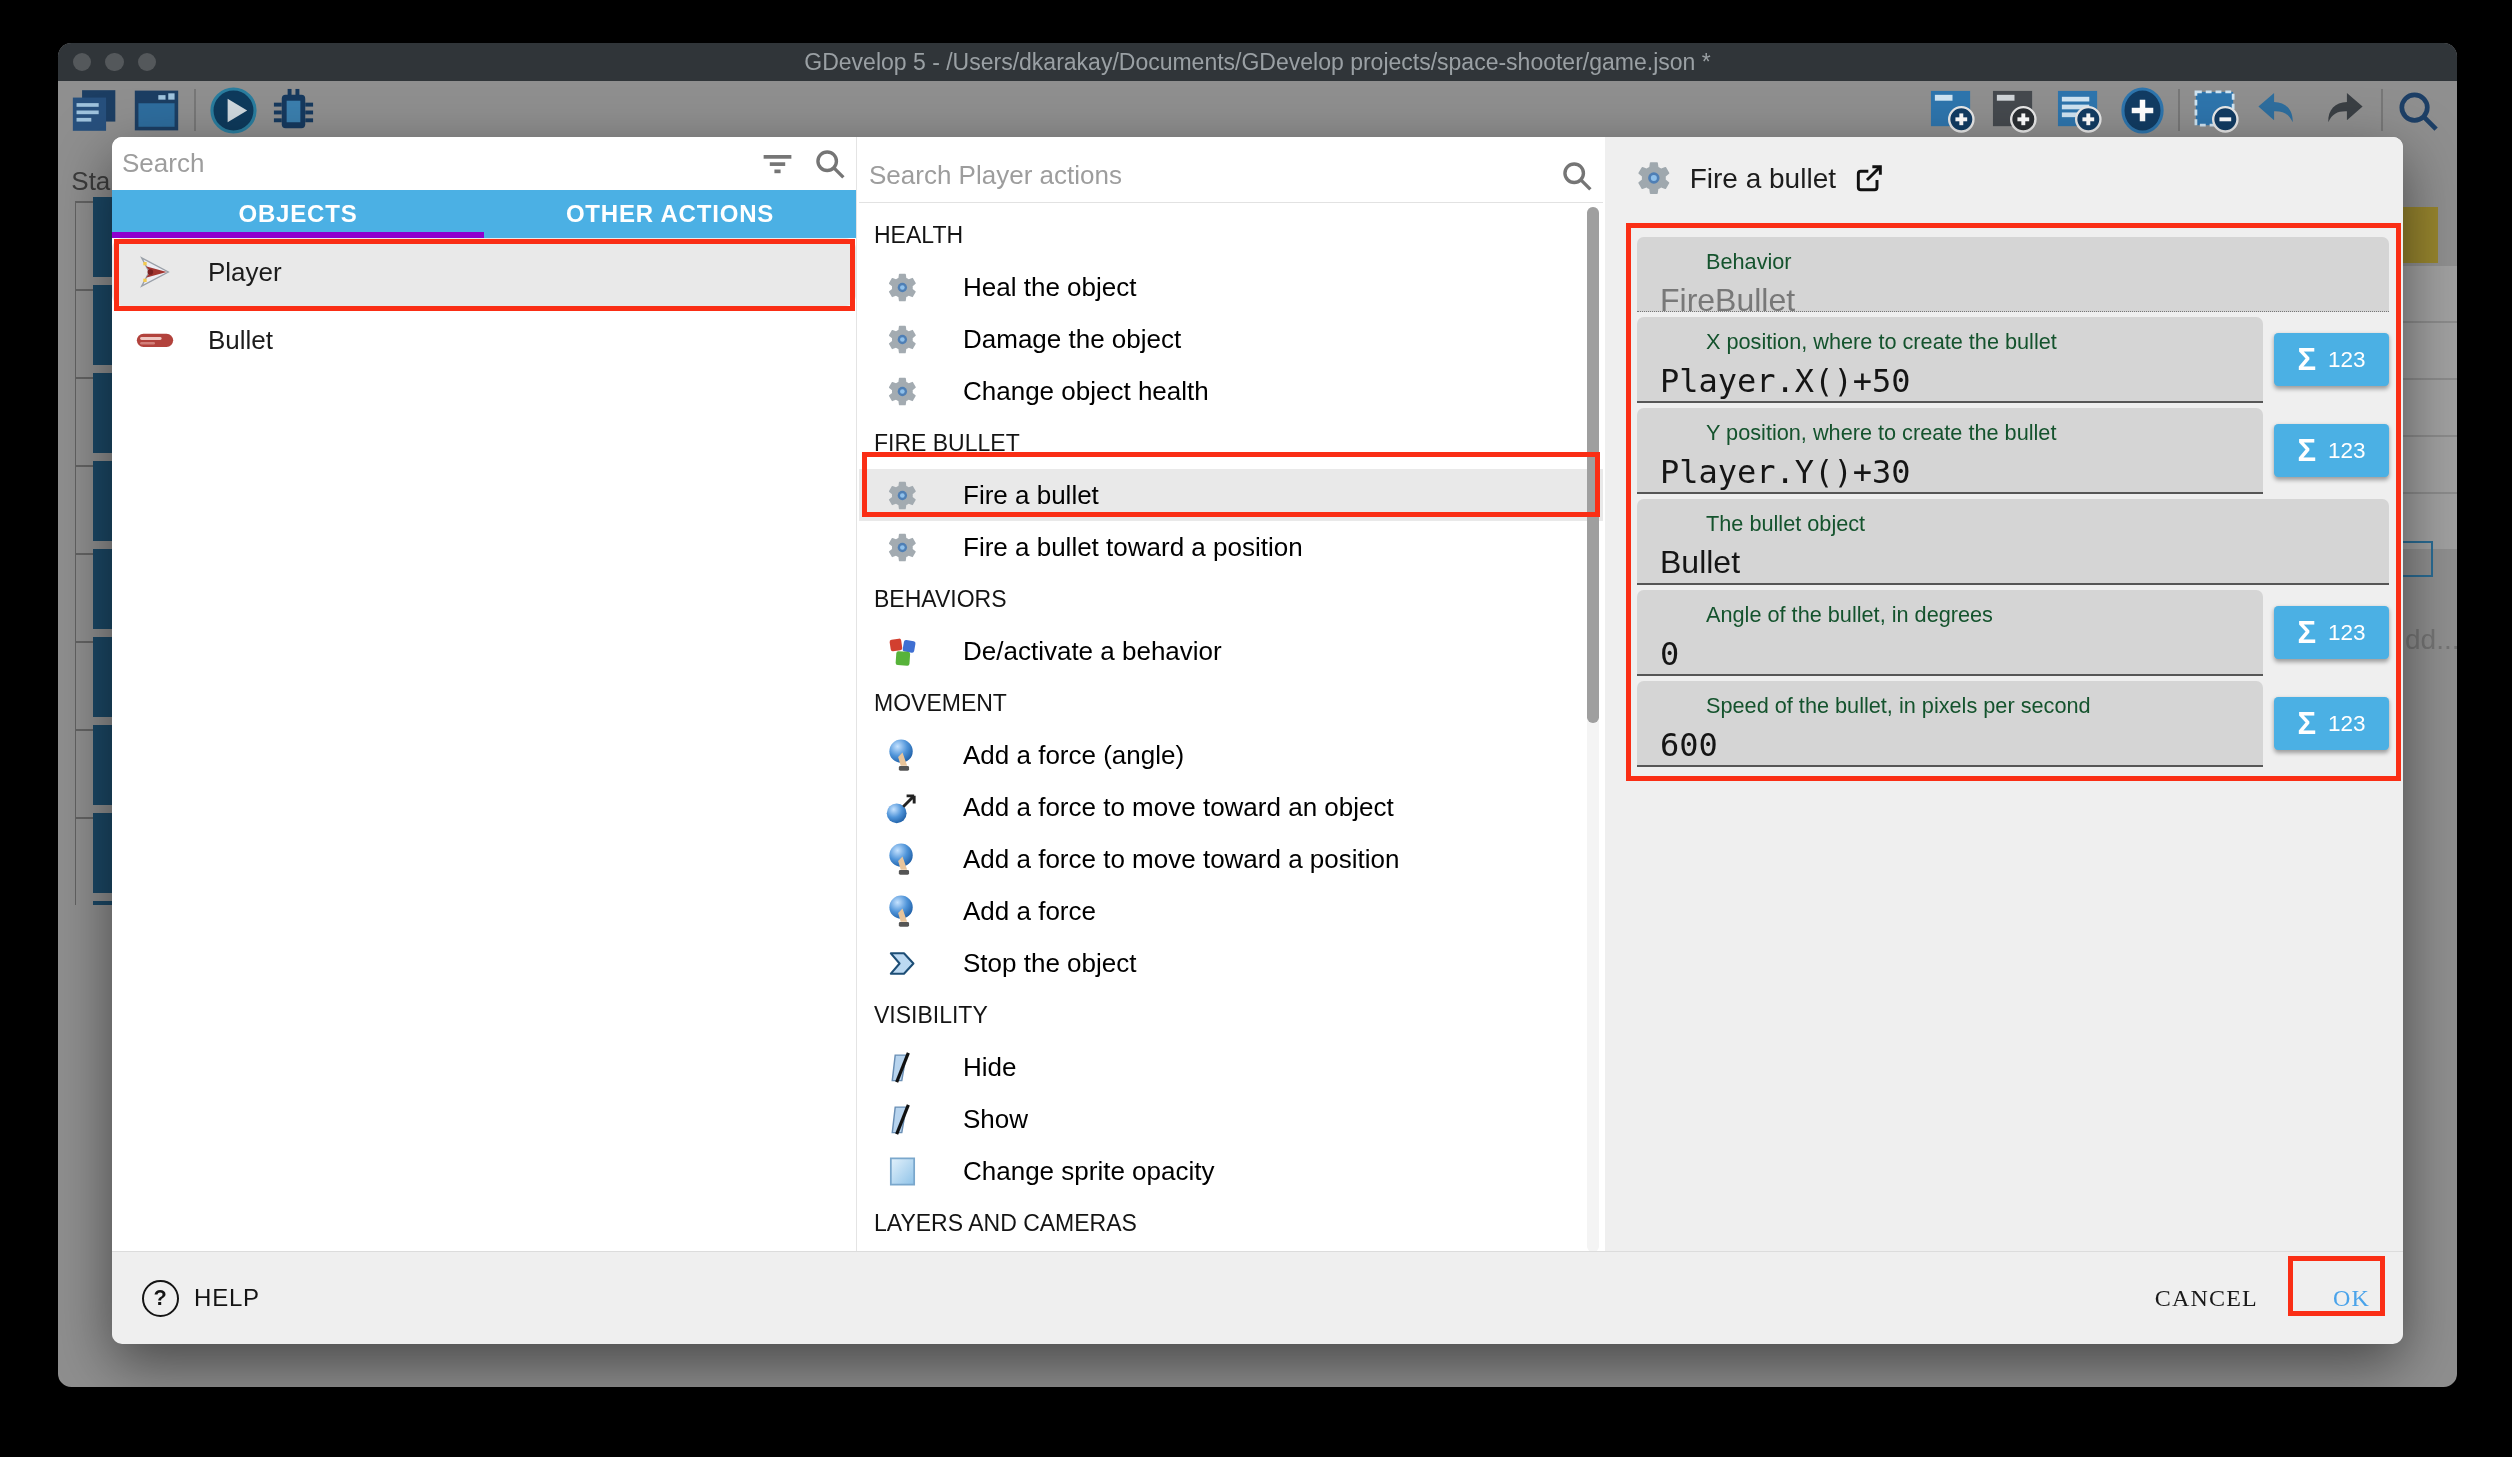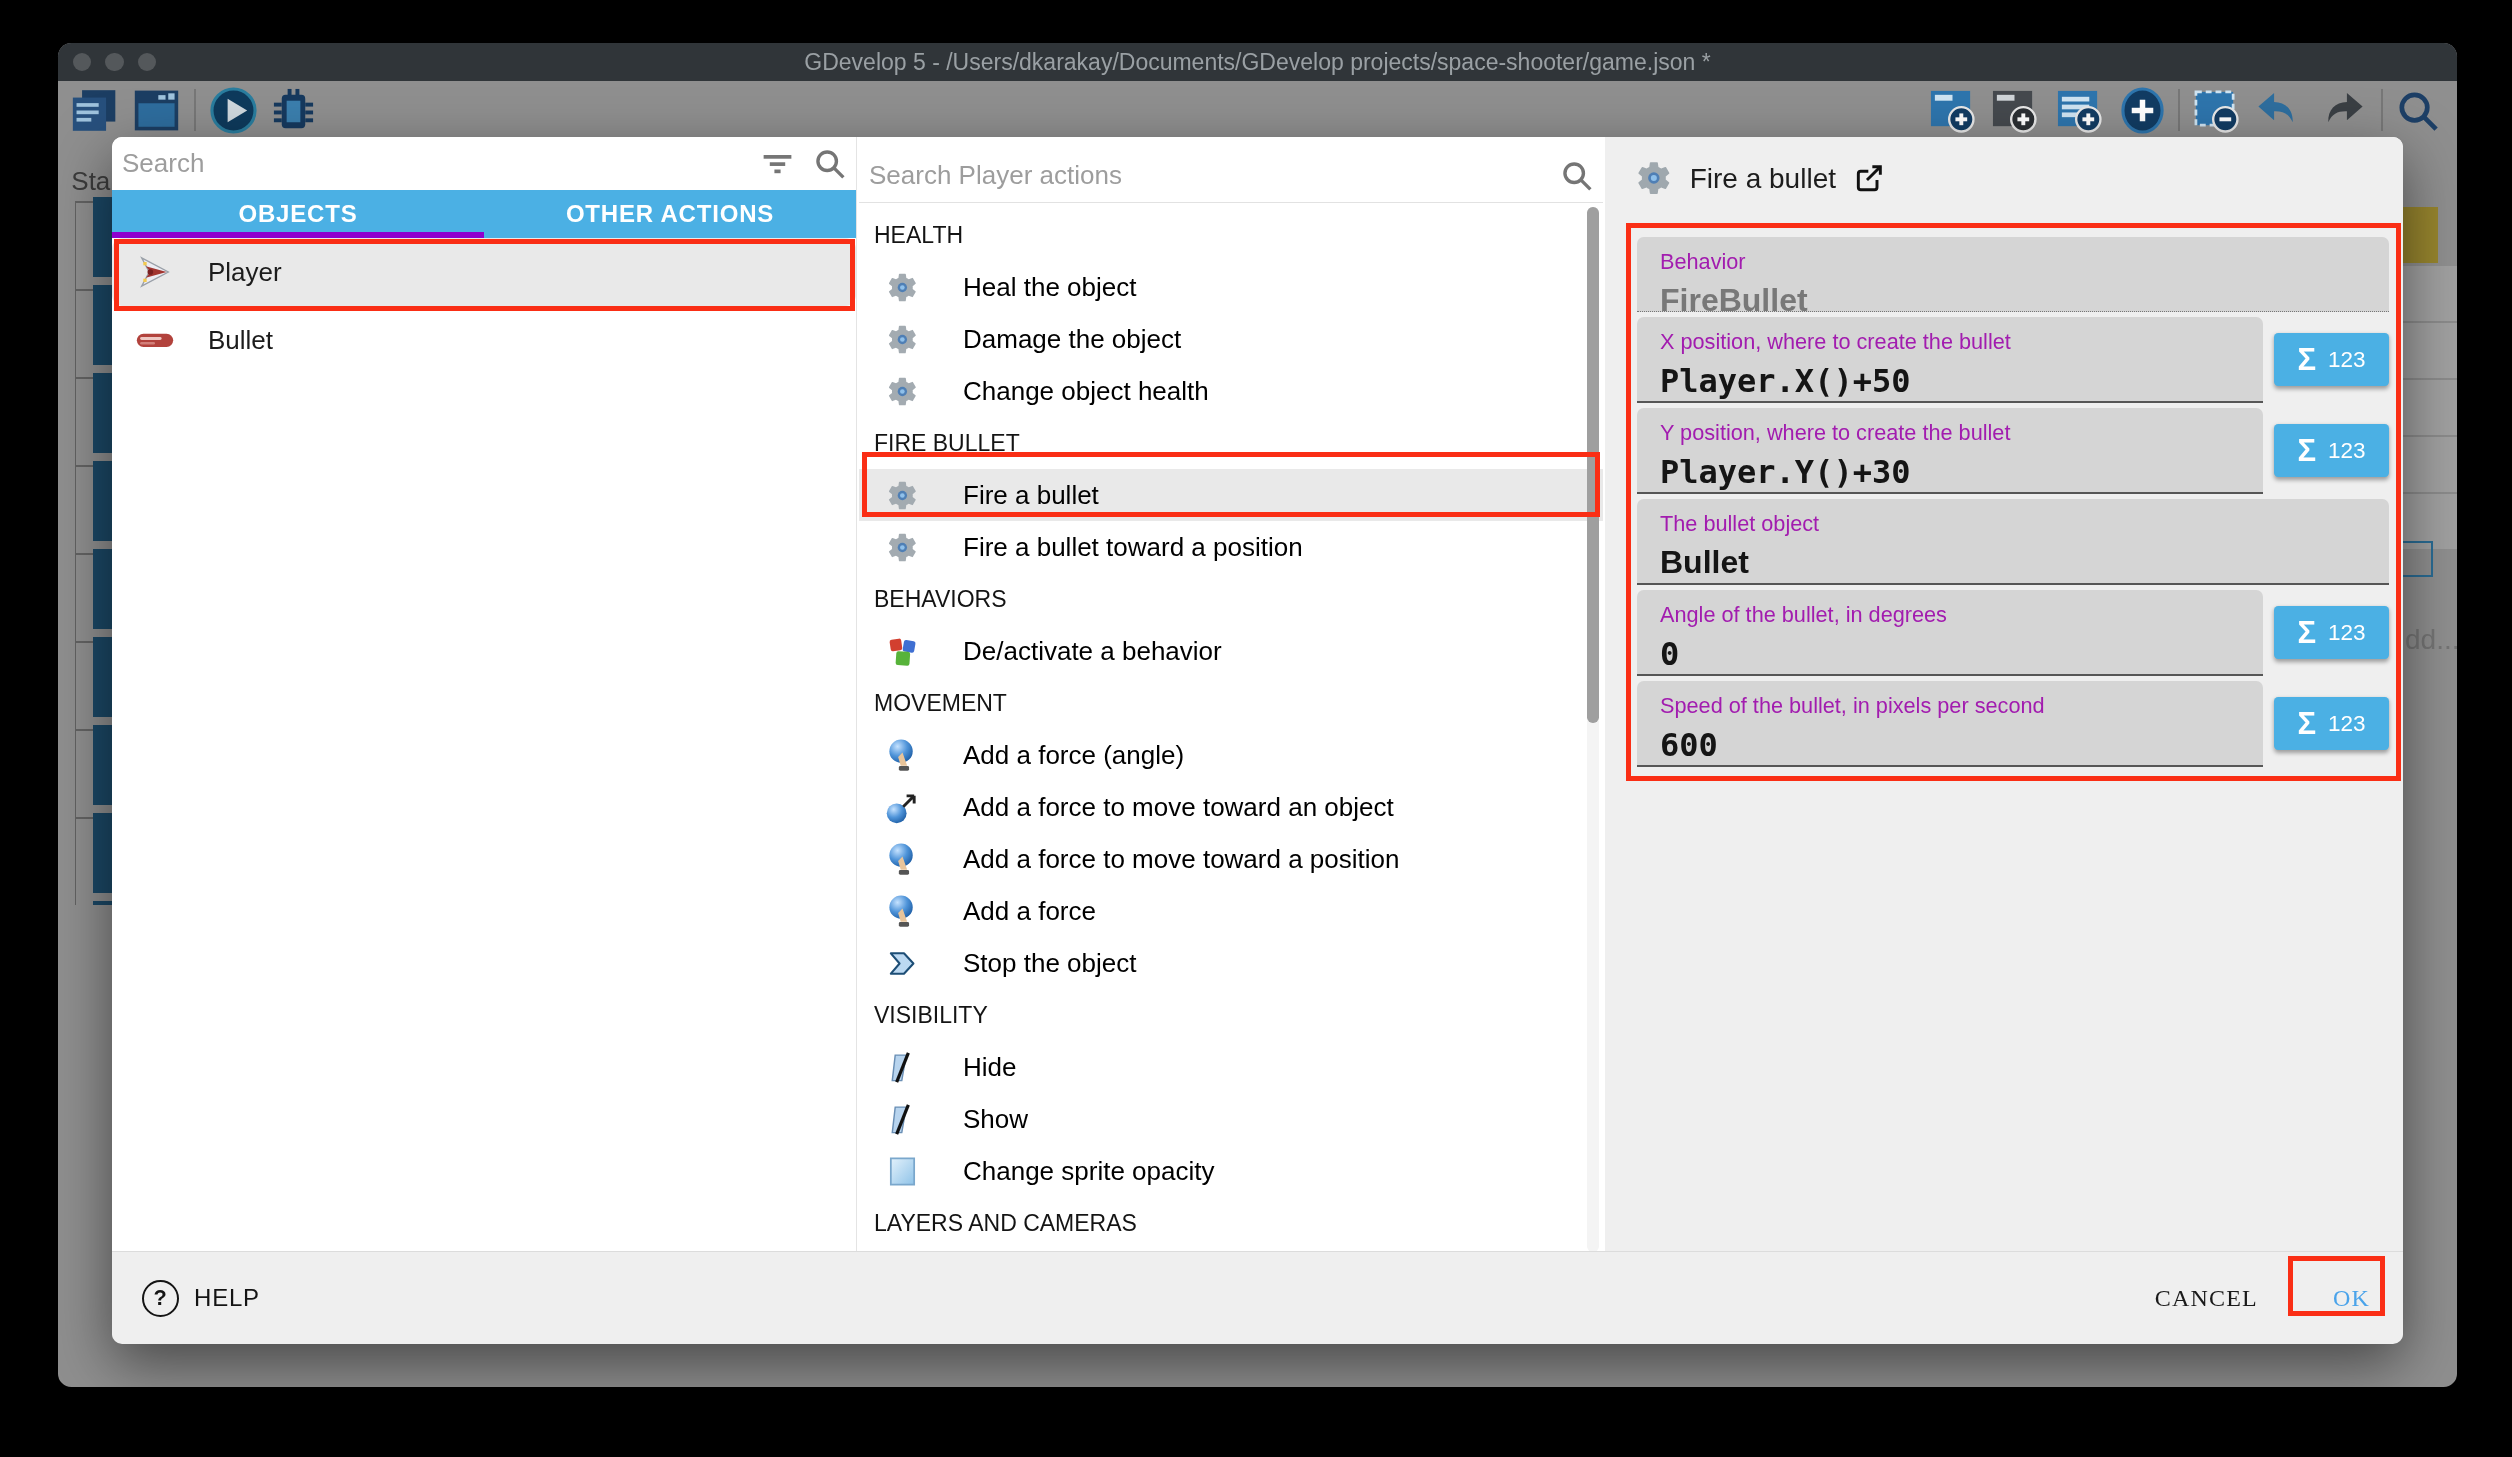--- a/index.html
+++ b/index.html
@@ -58,22 +58,22 @@
   
   .insp-header{position:absolute;left:30px;top:21.7px;display:flex;align-items:center;gap:16.7px;}
   .insp-title{font-size:28px;color:#1d1d1d;}
   .fields{position:absolute;left:32px;top:100px;width:752px;}
   .field-row{position:relative;width:752px;height:86px;margin-bottom:5px;}
   .field-row.h90{height:75px;}
   .field-box{position:absolute;left:0;top:0;bottom:0;width:752px;background:#d5d5d5;
     border-radius:6.7px 6.7px 0 0;border-bottom:2.5px solid #565656;padding:11.7px 0 0 23px;box-sizing:border-box;}
   .field-row.narrow .field-box{width:626px;}
   .field-row.disabled .field-box{border-bottom:1.7px dotted #767676;}
-  .field-label{font-size:21.7px;color:#a21caf;}
-  .field-value{margin-top:7.5px;font-size:32px;color:#151515;font-weight:bold;}
+  .field-label{font-size:21.7px;color:#14532d;margin-left:46px;}
+  .field-value{margin-top:7.5px;font-size:32px;color:#151515;}
   .field-value.mono{font-family:"DejaVu Sans Mono",monospace;}
   .field-row.disabled .field-value{color:#787878;}
   .sigma-btn{position:absolute;right:0;top:16px;width:115px;height:53px;background:#4bb0e4;border-radius:4.2px;
     display:flex;align-items:center;justify-content:center;gap:11.7px;color:#fff;box-shadow:0 2.5px 4.2px rgba(0,0,0,.35);}
   .sigma-btn .sigma{font-size:31px;font-weight:bold;}
   .sigma-btn .num{font-size:22.5px;}
   
   .dlg-footer{position:absolute;left:0;top:1114px;width:2291px;height:92px;background:#efefef;
     border-top:1.7px solid #dcdcdc;border-radius:0 0 10px 10px;}
   .help-group{position:absolute;left:30px;top:0;height:92px;display:flex;align-items:center;gap:15px;

